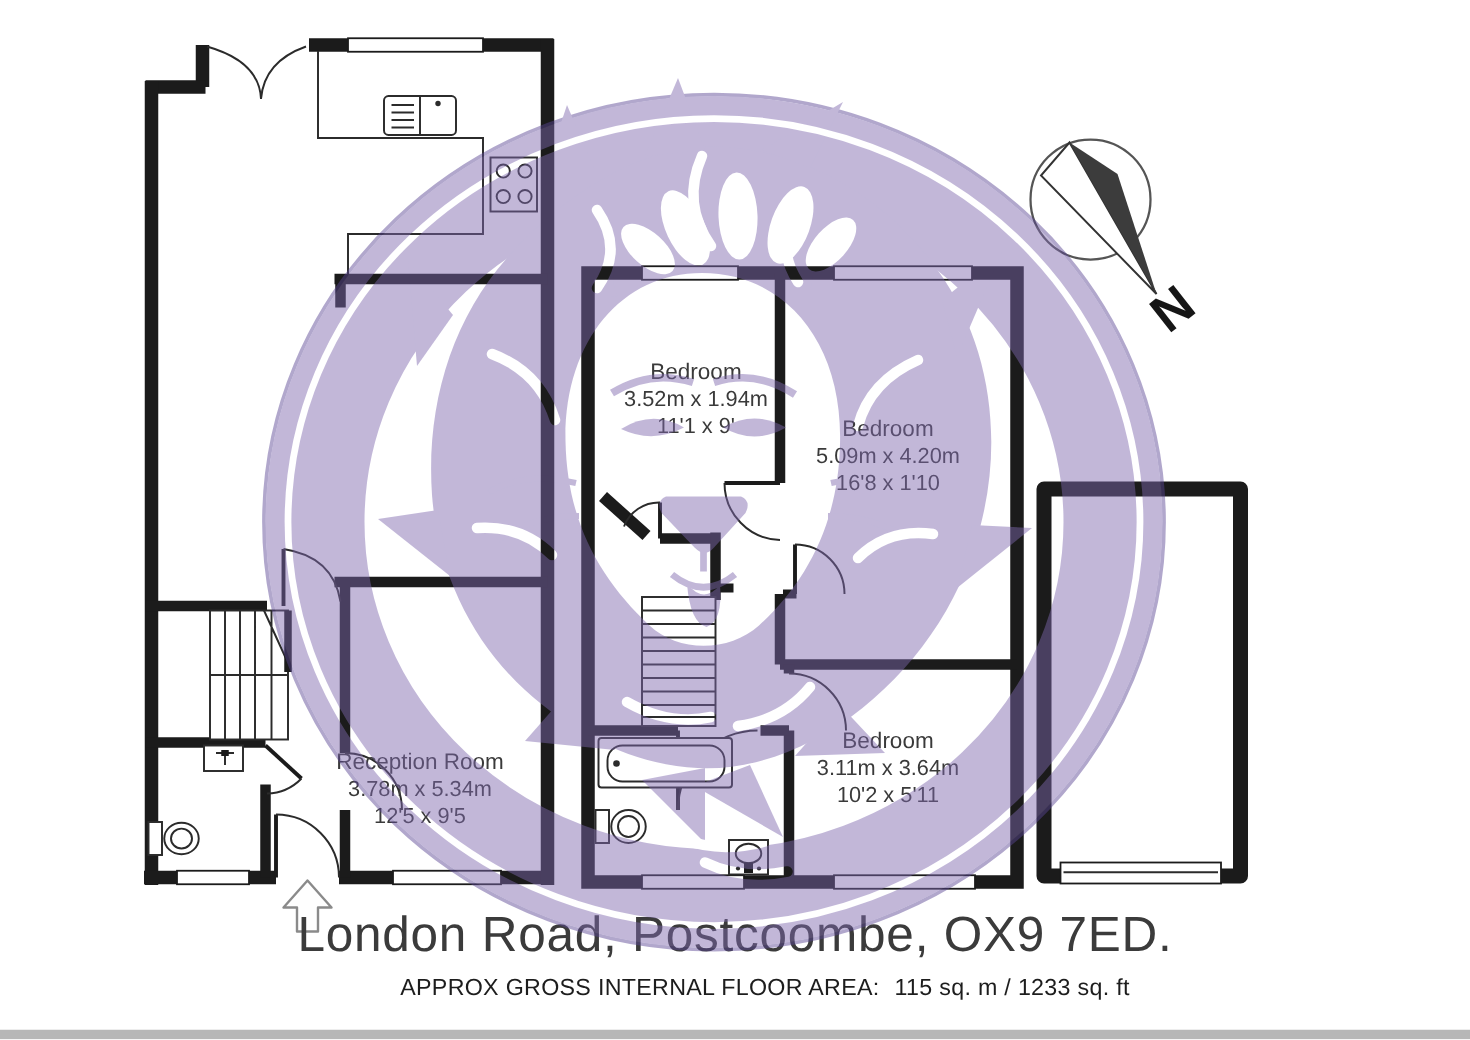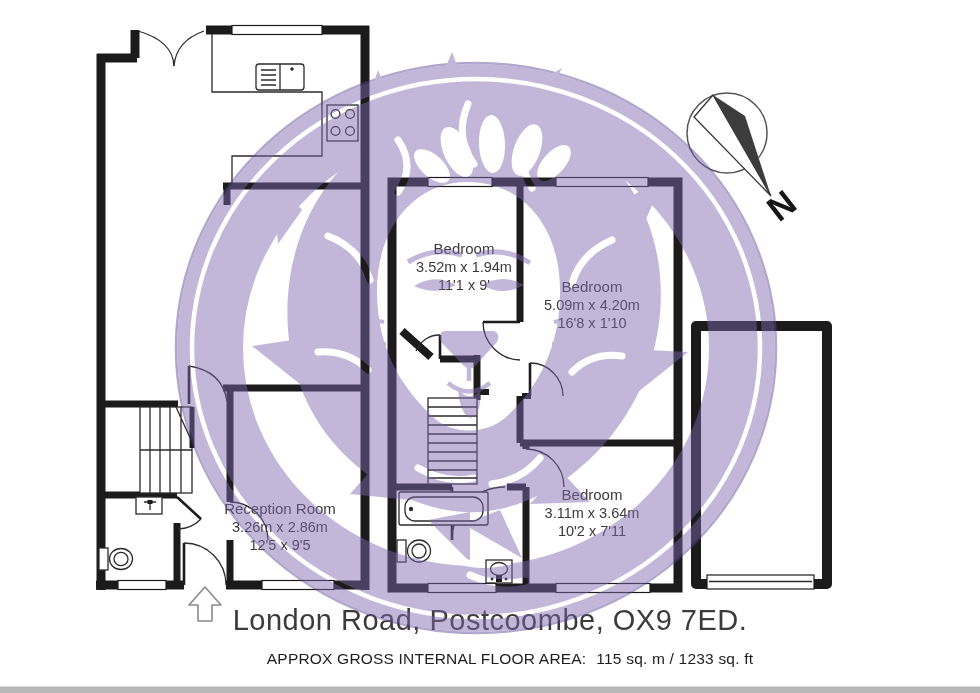--- a/index.html
+++ b/index.html
@@ -5,21 +5,21 @@
   html,body{margin:0;padding:0;background:#fff;}
   .stage{position:relative;width:980px;height:693px;background:#fff;overflow:hidden;
          font-family:"Liberation Sans",sans-serif;}
   .layer{position:absolute;left:0;top:0;width:980px;height:693px;}
   .plan{z-index:1;}
   .labels{z-index:2;pointer-events:none;}
   .wm{z-index:3;opacity:.47;pointer-events:none;}
   .room-label{position:absolute;transform:translate(-50%,-50%);text-align:center;
               color:var(--label-text,#3a3a3a);font-size:14.5px;line-height:1.24;white-space:nowrap;}
   .room-name{font-size:15px;}
-  .address{position:absolute;left:0;right:0;top:604px;text-align:center;font-size:29px;
+  .address{position:absolute;left:0;right:0;top:604px;text-align:center;font-size:33px;
            color:var(--footer-text,#3b3b3b);letter-spacing:.5px;}
   .area-line{position:absolute;left:0;right:0;top:650px;text-align:center;font-size:15.5px;
              color:#1d1d1d;letter-spacing:.2px;padding-left:40px;}
   .area-line .val{margin-left:10px;}
   .wall{stroke:var(--wall,#1b1b1b);fill:none;stroke-linecap:butt;}
   .w10{stroke-width:10;} .w9{stroke-width:9;} .w8{stroke-width:8;} .w7{stroke-width:7;}
   .w6{stroke-width:6;} .w5{stroke-width:5;}
   .thin{stroke:#2b2b2b;stroke-width:1.3;fill:none;}
   .leaf{stroke:#1b1b1b;stroke-width:2.6;fill:none;}
   .fixfill{fill:#fff;stroke:#2b2b2b;stroke-width:1.3;}
@@ -199,37 +199,37 @@
       <polygon points="713,95 745,116 771,196" fill="#3c3c3c"></polygon>
       <text x="781" y="218" text-anchor="middle" class="compass-n" transform="rotate(-38 781 205)">N</text>
     </g>
 
     <rect x="0" y="686.5" width="980" height="6.5" fill="#6f6f6f" opacity="0.5"></rect>
   </svg>
 
   <div class="layer labels">
     <div class="room-label" style="left:280px;top:482px;margin-top:45px;">
       <div class="room-name">Reception Room</div>
-      <div>3.26m x 2.86m</div>
+      <div>3.78m x 5.34m</div>
       <div>12'5 x 9'5</div>
     </div>
     <div class="room-label" style="left:464px;top:267px;">
       <div class="room-name">Bedroom</div>
       <div>3.52m x 1.94m</div>
       <div>11'1 x 9'</div>
     </div>
     <div class="room-label" style="left:592px;top:305px;">
       <div class="room-name">Bedroom</div>
       <div>5.09m x 4.20m</div>
       <div>16'8 x 1'10</div>
     </div>
     <div class="room-label" style="left:592px;top:513px;">
       <div class="room-name">Bedroom</div>
       <div>3.11m x 3.64m</div>
-      <div>10'2 x 7'11</div>
+      <div>10'2 x 5'11</div>
     </div>
 
     <div class="address">London Road, Postcoombe, OX9 7ED.</div>
     <div class="area-line">
       <span>APPROX GROSS INTERNAL FLOOR AREA:</span><span class="val">115 sq. m / 1233 sq. ft</span>
     </div>
   </div>
 
   <svg class="layer wm" viewBox="0 0 980 693">
     <defs>

